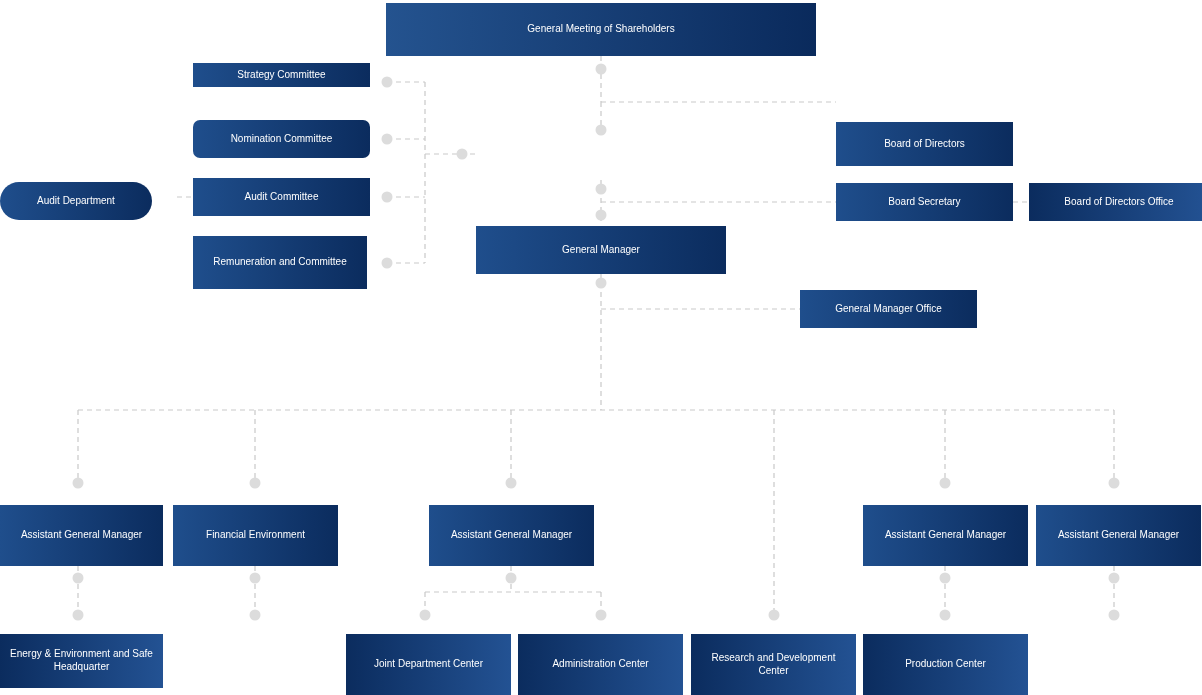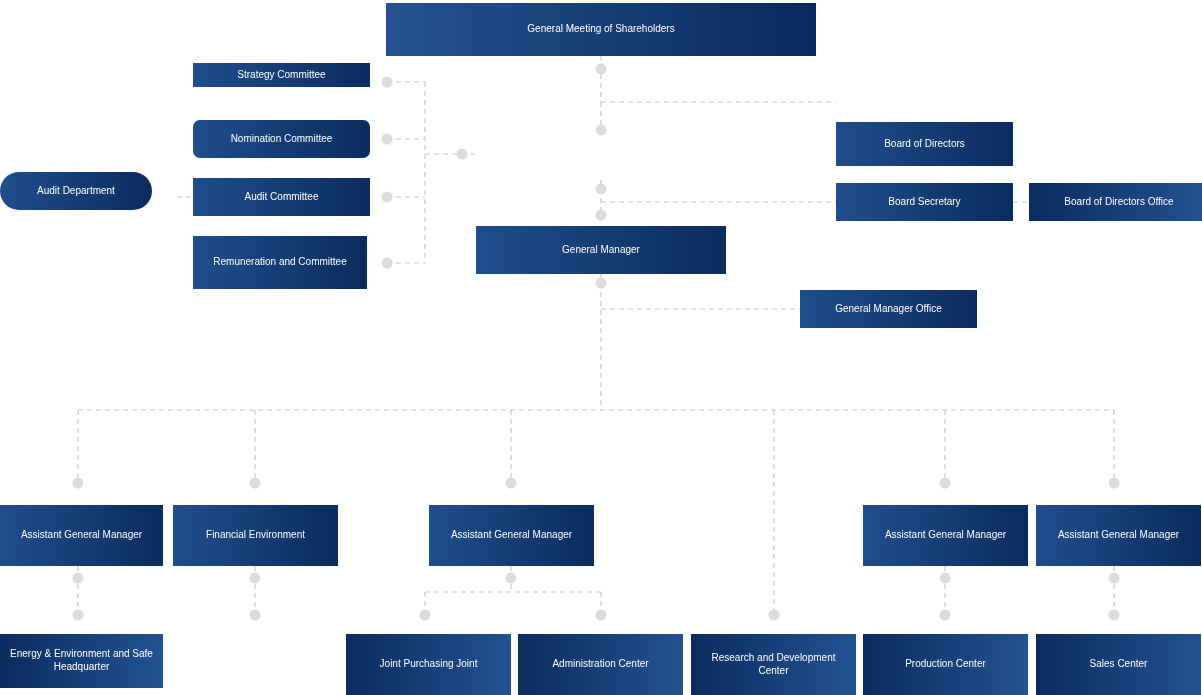--- a/index.html
+++ b/index.html
@@ -117,21 +117,21 @@
   <div class="node" style="left:193px;top:120px;width:177px;height:38px;border-radius:7px;">
     <span>Nomination Committee</span>
   </div>
   <div class="node" style="left:193px;top:178px;width:177px;height:38px;">
     <span>Audit Committee</span>
   </div>
   <div class="node" style="left:193px;top:236px;width:174px;height:53px;">
     <span>Remuneration and Committee</span>
   </div>
 
-  <div class="node" style="left:0px;top:172px;width:152px;height:38px;border-radius:19px;">
+  <div class="node" style="left:0px;top:182px;width:152px;height:38px;border-radius:19px;">
     <span>Audit Department</span>
   </div>
 
   <div class="node" style="left:836px;top:83px;width:177px;height:44px;margin-top:39px;">
     <span>Board of Directors</span>
   </div>
 
 
   <div class="node" style="left:836px;top:183px;width:177px;height:38px;">
     <span>Board Secretary</span>
@@ -161,28 +161,25 @@
     <span>Assistant General Manager</span>
   </div>
   <div class="node" style="left:1036px;top:505px;width:165px;height:61px;">
     <span>Assistant General Manager</span>
   </div>
 
   <div class="node rev" style="left:0px;top:634px;width:163px;height:54px;">
     <span>Energy &amp; Environment and Safe Headquarter</span>
   </div>
   <div class="node rev" style="left:346px;top:634px;width:165px;height:61px;">
-    <span>Joint Purchasing Joint</span>
+    <span>Joint Department Center</span>
   </div>
   <div class="node rev" style="left:518px;top:634px;width:165px;height:61px;">
     <span>Administration Center</span>
   </div>
   <div class="node rev" style="left:691px;top:634px;width:165px;height:61px;">
     <span>Research and Development Center</span>
   </div>
   <div class="node rev" style="left:863px;top:634px;width:165px;height:61px;">
     <span>Production Center</span>
   </div>
-  <div class="node rev" style="left:1036px;top:634px;width:165px;height:61px;">
-    <span>Sales Center</span>
-  </div>
 
 </div>
 
 </body></html>

